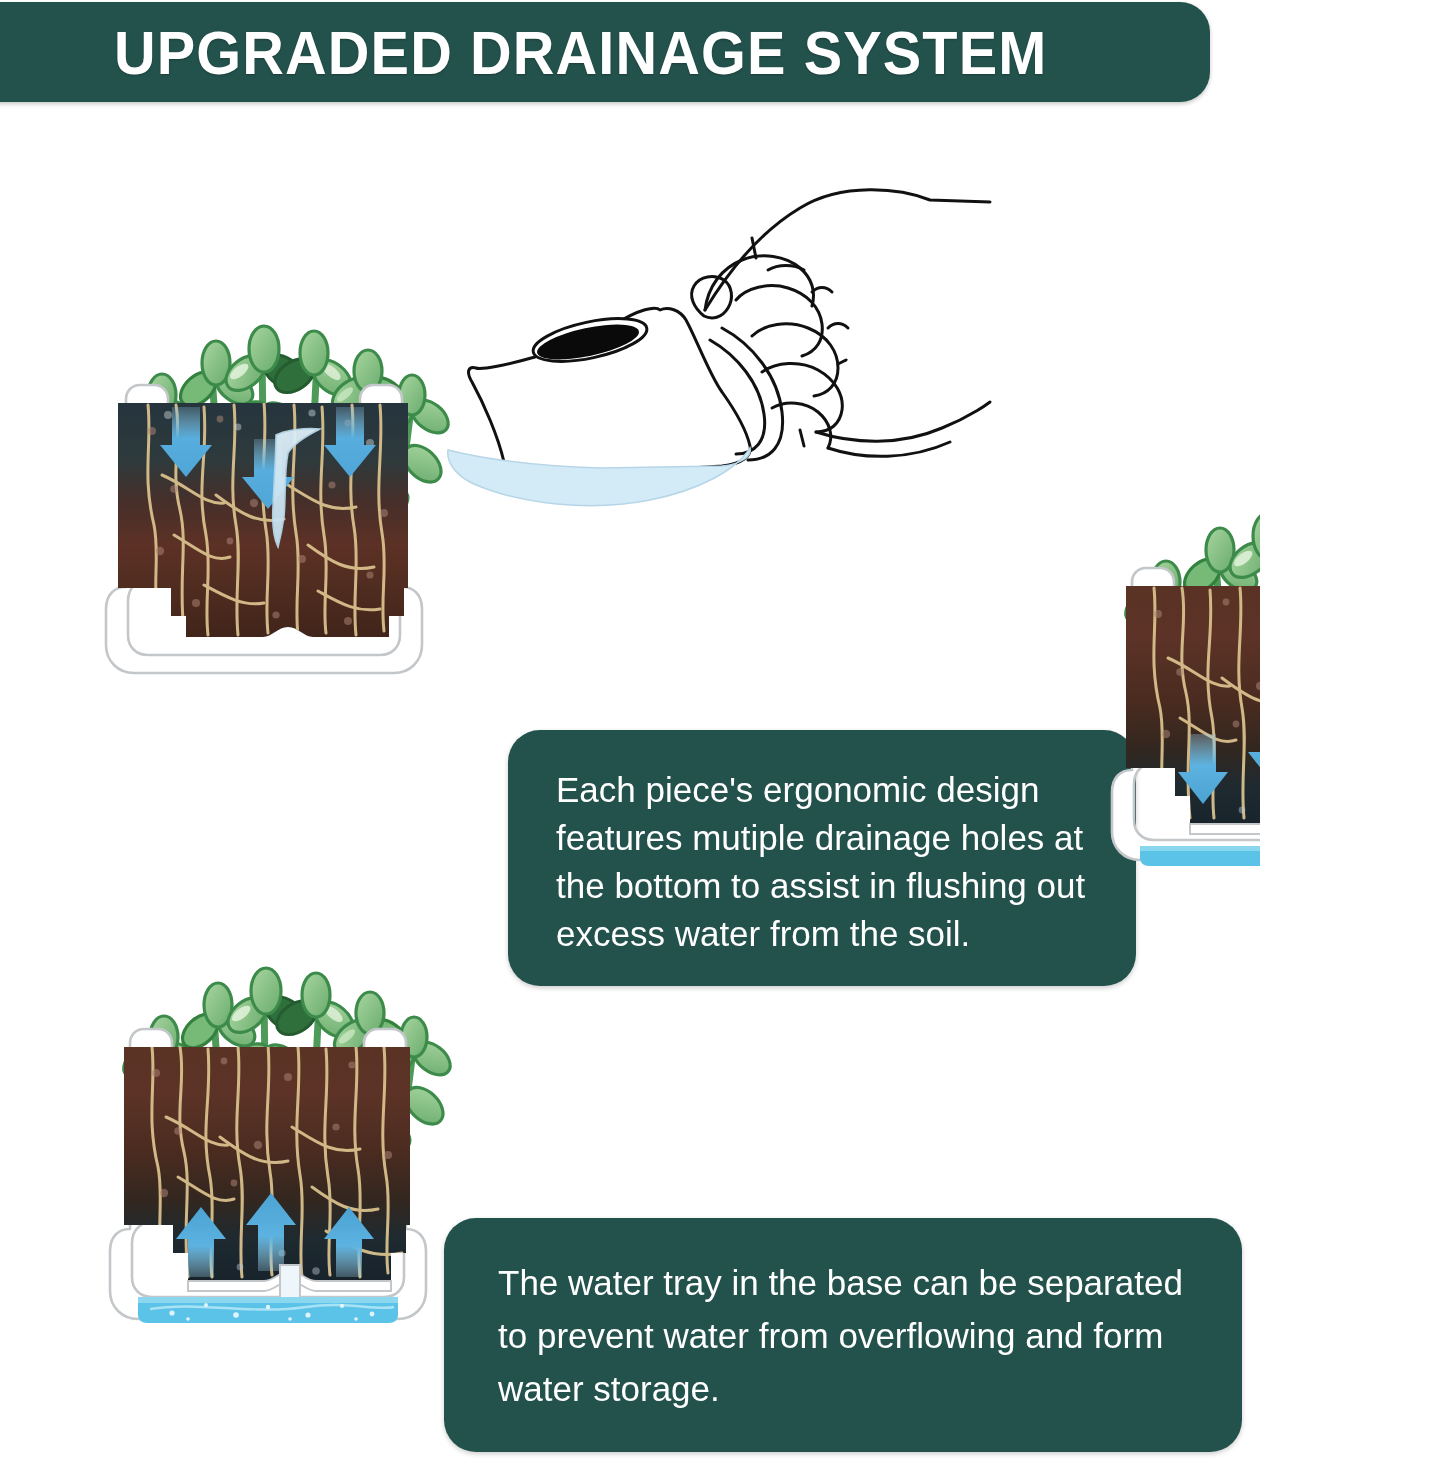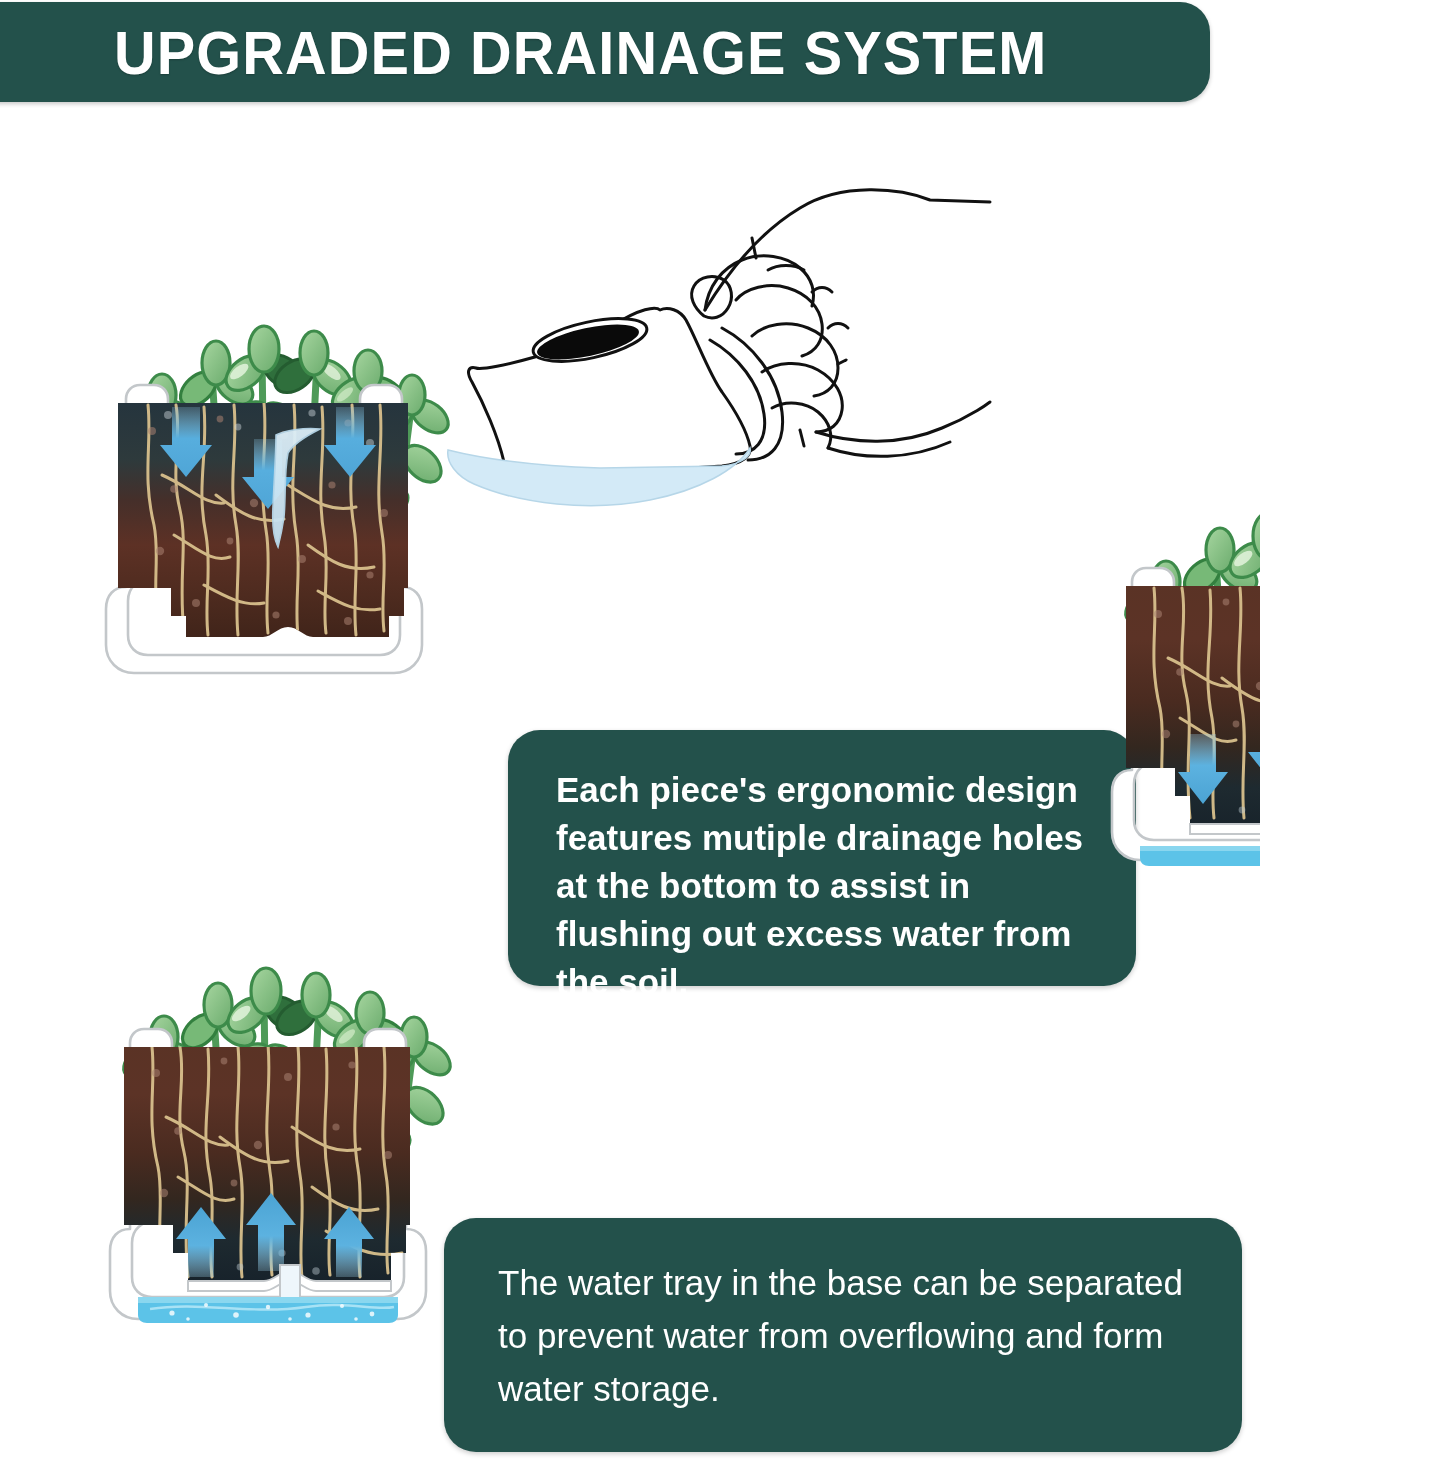--- a/index.html
+++ b/index.html
@@ -36,21 +36,21 @@
   .callout{
     position:absolute;
     background:var(--green);
     border-radius:32px;
     box-shadow:0 2px 5px rgba(0,0,0,.20);
     color:#fff;
     box-sizing:border-box;
   }
   .callout p{margin:0;}
   #callout-1{left:508px;top:730px;width:628px;height:256px;padding:36px 34px 0 48px;}
-  #callout-1 p{font-size:35px;line-height:1.37;font-weight:bold;}
+  #callout-1 p{font-size:35px;line-height:1.37;}
   #callout-2{left:444px;top:1218px;width:798px;height:234px;padding:38px 46px 0 54px;border-radius:32px;}
   #callout-2 p{font-size:35px;line-height:1.52;}
 
   
   .figure{position:absolute;}
   .figure svg{display:block;overflow:visible;}
 
   :root{
     --green:#23514b;
   }

